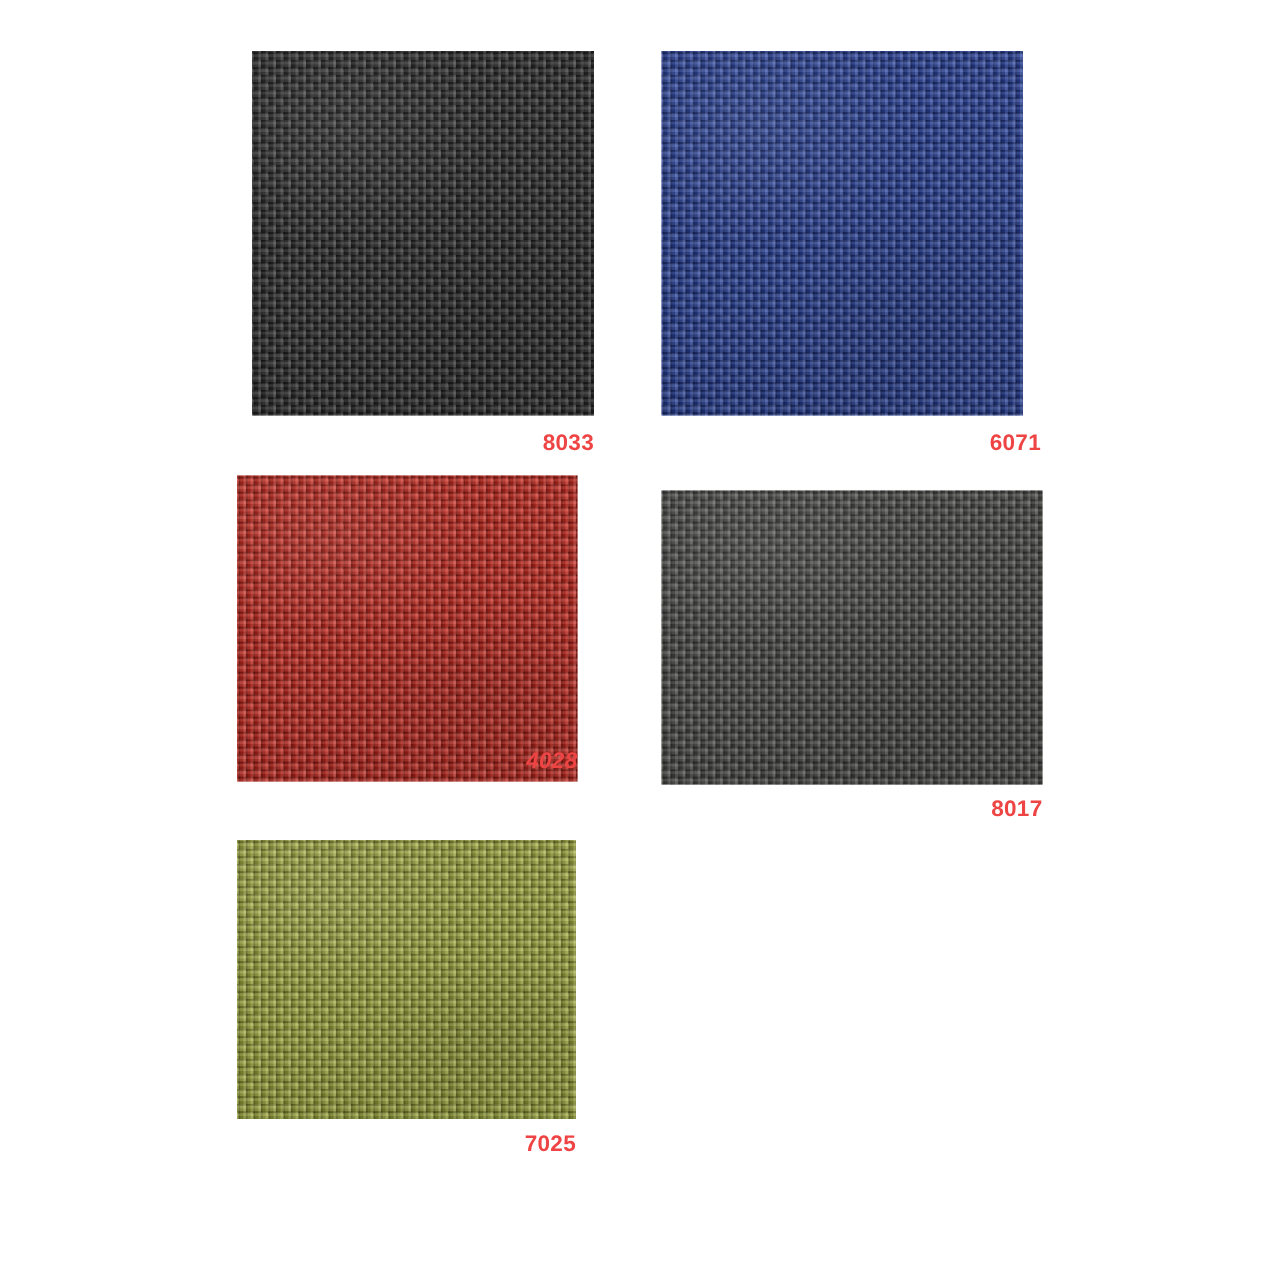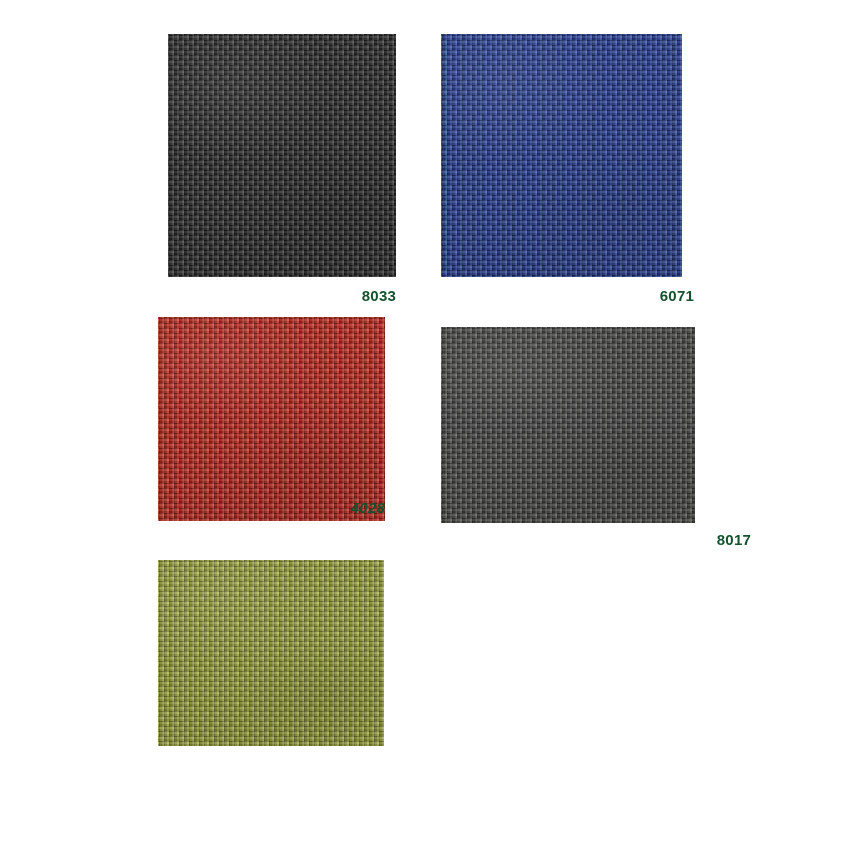--- a/index.html
+++ b/index.html
@@ -111,21 +111,21 @@
     mix-blend-mode: normal;
   }
 
   .swatch-label {
     position: absolute;
     right: 0;
     text-align: right;
     font-family: "Liberation Sans", "DejaVu Sans", sans-serif;
     font-size: 15px;
     font-weight: bold;
-    color: #14532d;
+    color: #ef4444;
     letter-spacing: 0.2px;
     white-space: nowrap;
     line-height: 1;
   }
 </style>
 </head>
 <body style="width: 842px; height: 842px; background: rgb(255, 255, 255);">
 
 <div id="chart-canvas" style="background: rgb(255, 255, 255);">
     <div class="swatch-cell" style="left: 168px; top: 34px; width: 228px; height: 243px;">
@@ -136,17 +136,18 @@
       <div class="swatch-tile" style="background-color: rgb(39, 64, 154); background-image: linear-gradient(rgba(63, 92, 196, 0.133), rgba(22, 36, 95, 0.133));"></div>
     </div>
     <div class="swatch-label" style="left: 12px; width: 682px; top: 288px;">6071</div>
     <div class="swatch-cell" style="left: 158px; top: 317px; width: 227px; height: 204px;">
       <div class="swatch-tile" style="background-color: rgb(200, 40, 30); background-image: linear-gradient(rgba(224, 66, 52, 0.133), rgba(142, 24, 18, 0.133));"></div>
     </div>
     <div class="swatch-label" style="left: 0px; width: 385px; top: 500px; font-style: italic;">4028</div>
     <div class="swatch-cell" style="left: 441px; top: 327px; width: 254px; height: 196px;">
       <div class="swatch-tile" style="background-color: rgb(74, 74, 72); background-image: linear-gradient(rgba(100, 100, 97, 0.133), rgba(46, 46, 45, 0.133));"></div>
     </div>
-    <div class="swatch-label" style="left: 12px; width: 695px; top: 532px; padding-left: 44px;">8017</div>
+    <div class="swatch-label" style="left: 0px; width: 695px; top: 532px;">8017</div>
     <div class="swatch-cell" style="left: 158px; top: 560px; width: 226px; height: 186px;">
       <div class="swatch-tile" style="background-color: rgb(162, 172, 63); background-image: linear-gradient(rgba(192, 200, 97, 0.133), rgba(117, 128, 31, 0.133));"></div>
     </div>
+    <div class="swatch-label" style="left: 0px; width: 384px; top: 755px;">7025</div>
   </div>
 
 </body></html>

